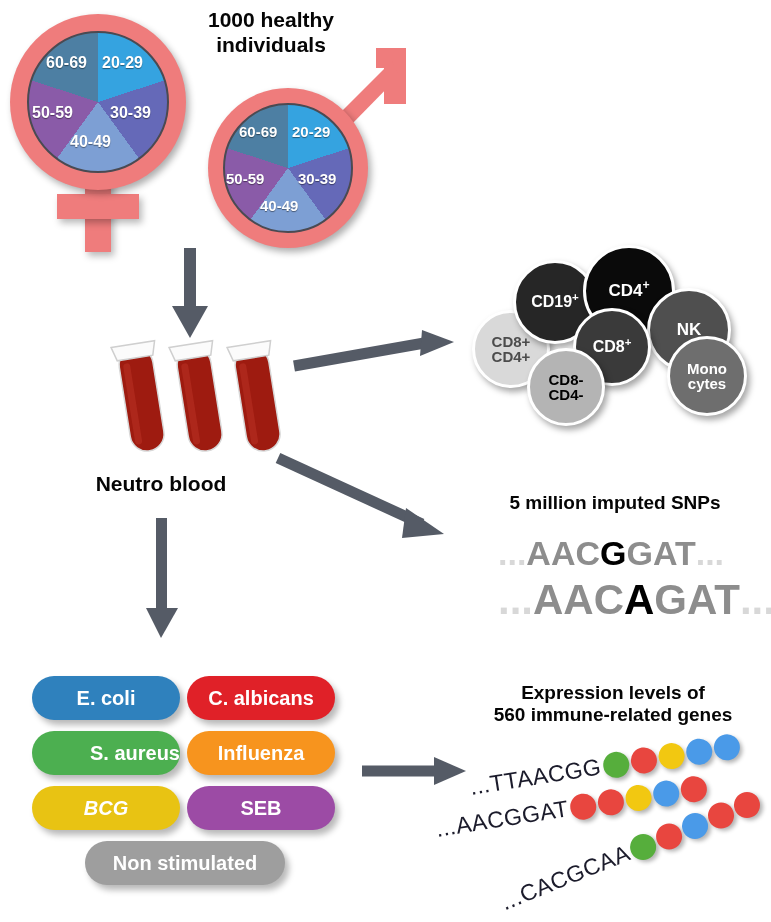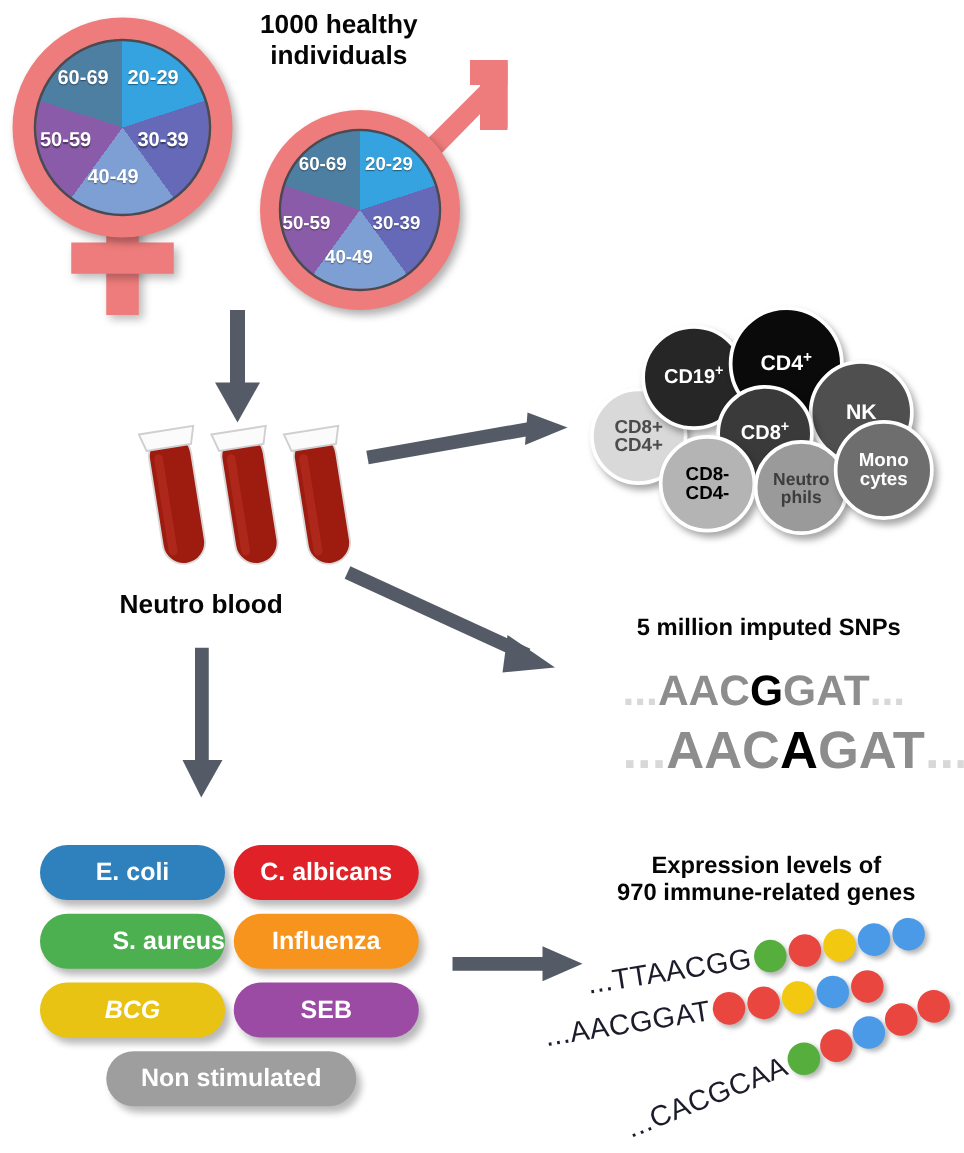--- a/index.html
+++ b/index.html
@@ -171,26 +171,20 @@
       <div><span>CD8</span><sup>+</sup></div>
     </div>
 
     <div class="cell" style="left:72px;top:108px;width:78px;height:78px;background:#b4b4b4;color:#000000;font-size:15px;">
       <div>
         <span>CD8-</span><br>
         <span>CD4-</span>
       </div>
     </div>
 
-    <div class="cell" style="left:148px;top:112px;width:76px;height:76px;background:#9a9a9a;color:#3d3d3d;font-size:14px;">
-      <div>
-        <span>Neutro</span><br>
-        <span>phils</span>
-      </div>
-    </div>
 
     <div class="cell" style="left:212px;top:96px;width:80px;height:80px;background:#6e6e6e;color:#ffffff;font-size:15px;">
       <div>
         <span>Mono</span><br>
         <span>cytes</span>
       </div>
     </div>
   </div>
 
   <div class="hdr" style="left:470px;top:492px;width:290px;font-size:19px;">5 million imputed SNPs</div>
@@ -230,21 +224,21 @@
       </div>
   </div>
 
   <svg class="arr" style="left:360px;top:750px;" width="110" height="42" viewBox="0 0 110 42">
     <line x1="2" y1="21" x2="80" y2="21" stroke="#555b66" stroke-width="11"></line>
     <polygon points="74,7 106,21 74,35" fill="#555b66"></polygon>
   </svg>
 
   <div class="hdr" style="left:458px;top:682px;width:310px;font-size:19px;">
     <div>Expression levels of</div>
-    <div>970 immune-related genes</div>
+    <div>560 immune-related genes</div>
   </div>
 
   <div style="position:absolute;left:440px;top:740px;width:331px;height:180px;">
     <div class="strand" style="left:30px;top:34px;transform:rotate(-9deg);">
       <span class="sseq">...TTAACGG</span>
       <span class="dot" style="background:#56ae3c;"></span>
       <span class="dot" style="background:#e8463f;"></span>
       <span class="dot" style="background:#f2c811;"></span>
       <span class="dot" style="background:#4a9ae8;"></span>
       <span class="dot" style="background:#4a9ae8;"></span>

